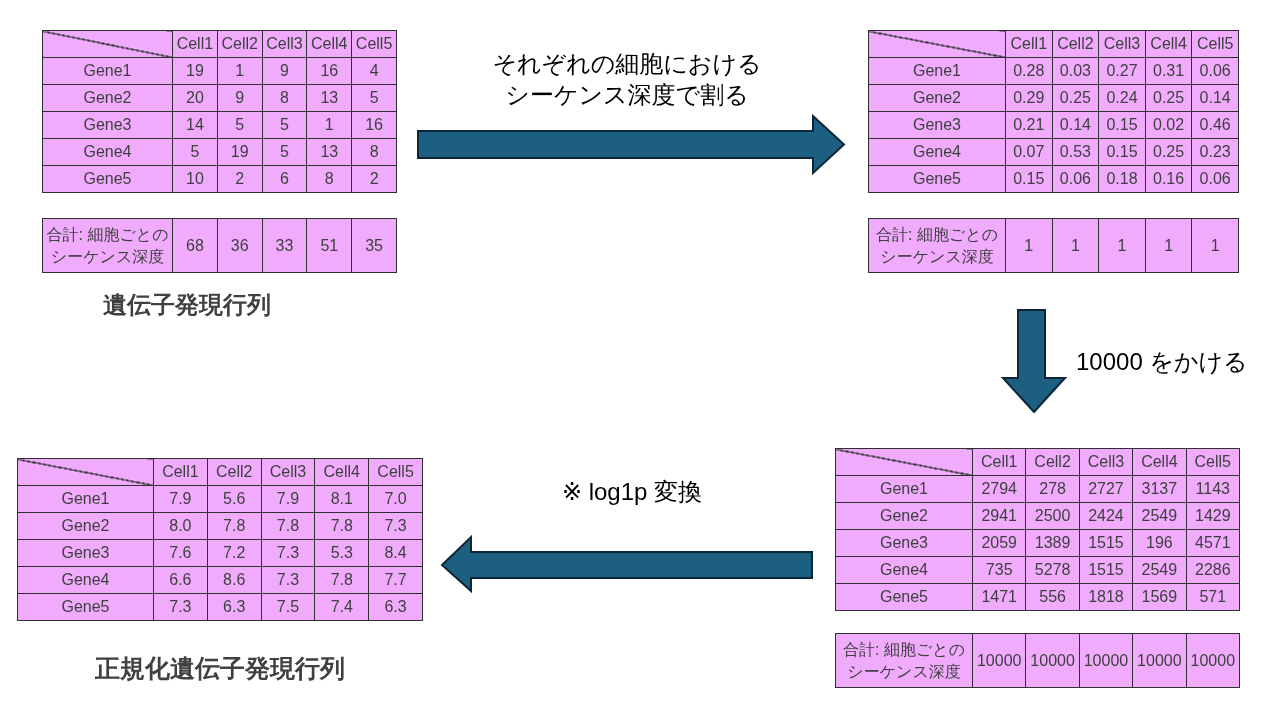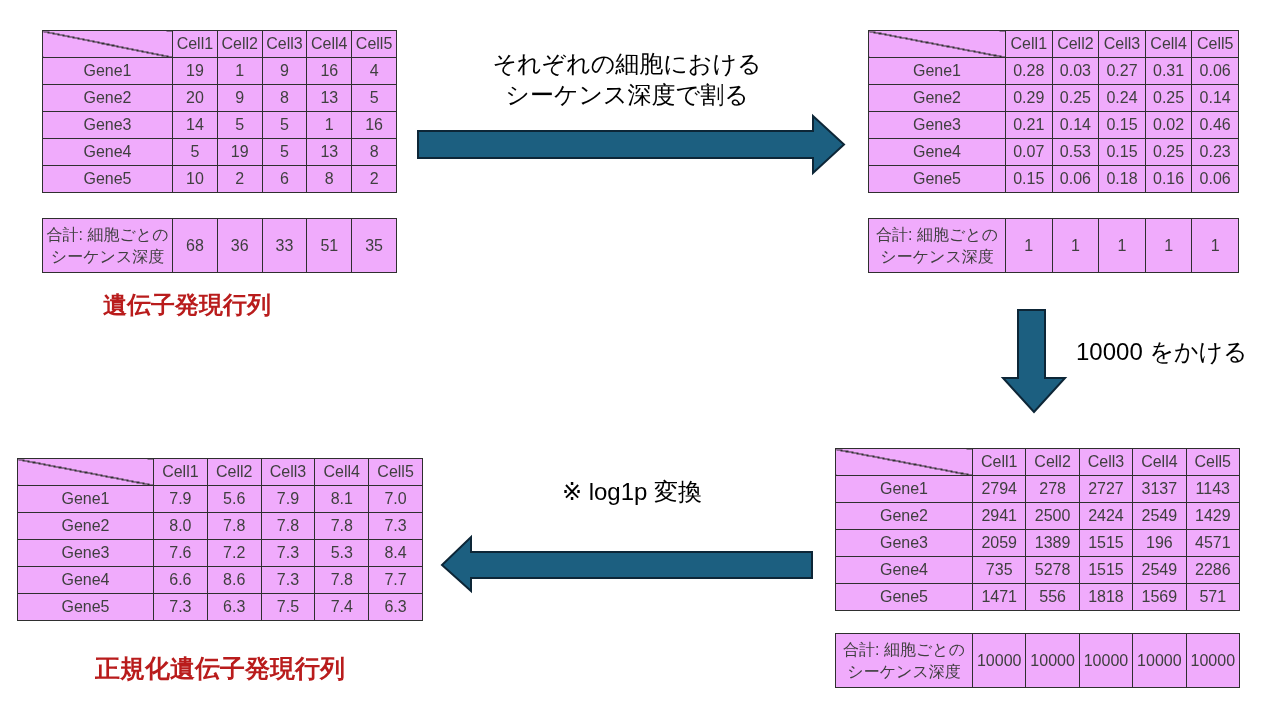--- a/index.html
+++ b/index.html
@@ -57,34 +57,34 @@
   #sum-norm   { left:868px; top:218px; }
   #tbl-scaled { left:835px; top:448px; }
   #sum-scaled { left:835px; top:633px; }
   #tbl-log    { left:17px;  top:458px; }
   #title-log  { left:17px;  top:652px; width:406px; font-size:25px; }
 
   .title {
     position:absolute;
     font-weight:bold;
     font-size:24px;
-    color:#b91c1c;
+    color:#404040;
     text-align:center;
     white-space:nowrap;
   }
   .arrowlabel {
     position:absolute;
     font-size:24px;
     color:#000000;
     text-align:center;
     line-height:31px;
     white-space:nowrap;
   }
   #label-divide   { left:417px;  top:48px;  width:420px; }
-  #label-multiply { left:1076px; top:336px; text-align:center; }
+  #label-multiply { left:1076px; top:346px; text-align:center; }
   #label-log1p    { left:432px;  top:476px; width:400px; }
 
   #arrow-layer { left:0; top:0; width:1280px; height:720px; pointer-events:none; }
 </style>
 </head>
 <body>
 
 <svg id="arrow-layer" class="abs" width="1280" height="720" viewBox="0 0 1280 720" xmlns="http://www.w3.org/2000/svg">
   <polygon stroke-width="2" stroke-linejoin="miter" points="418,131 813,131 813,116 844,144.5 813,173 813,158 418,158" stroke="#0d2637" fill="#1c5f80"></polygon>
   <polygon stroke-width="2" stroke-linejoin="miter" points="1018,310 1045,310 1045,378 1065,378 1034,412 1003,378 1018,378" stroke="#0d2637" fill="#1c5f80"></polygon>

